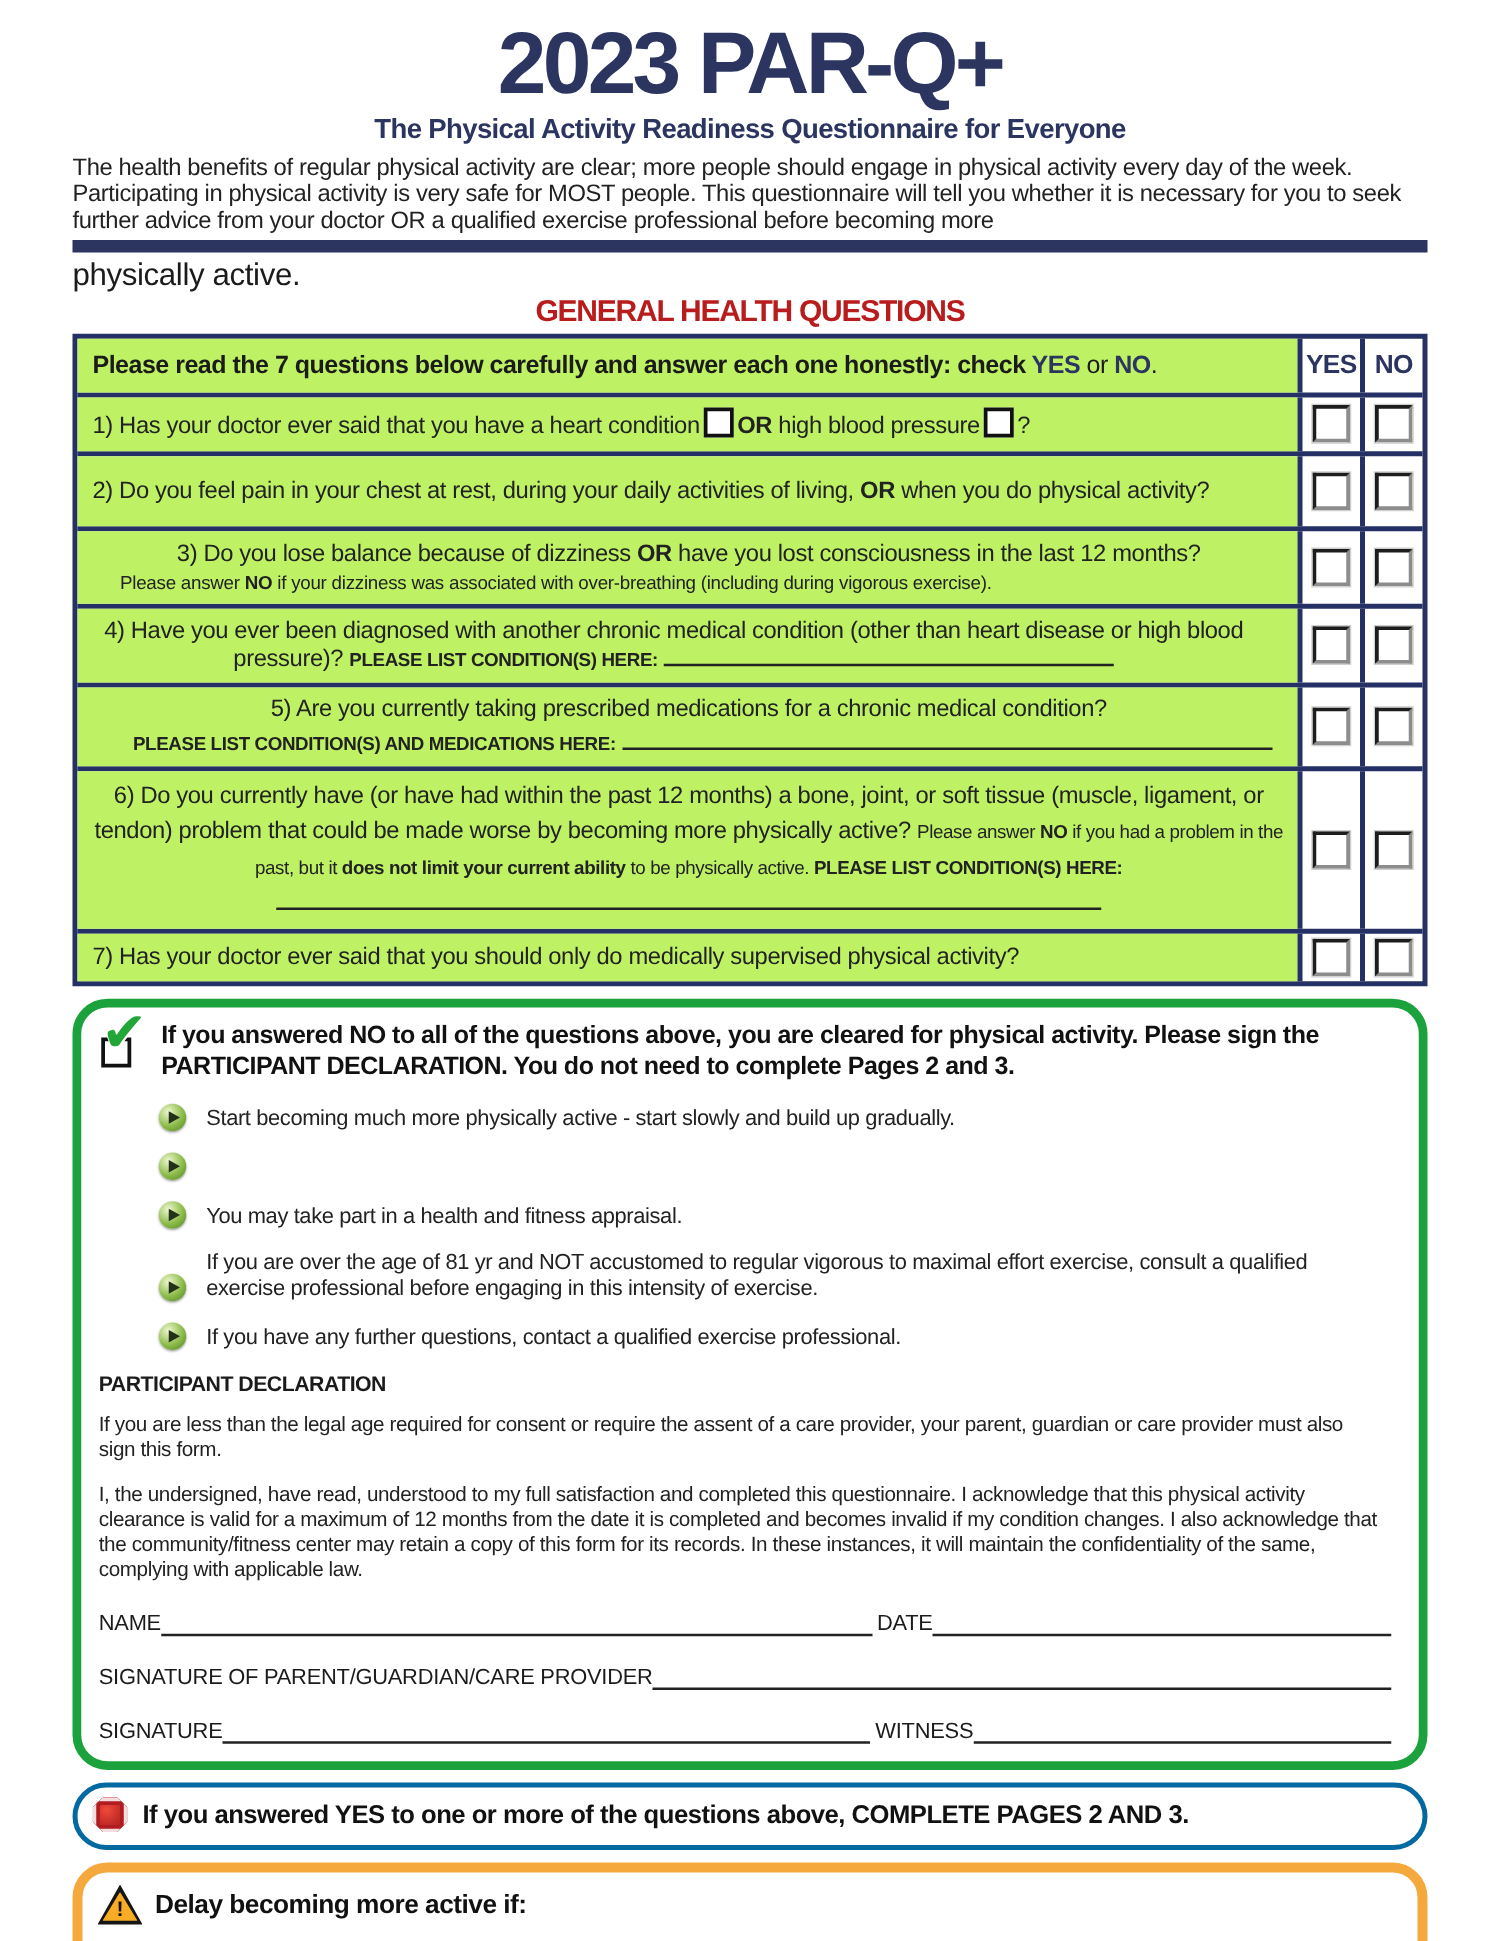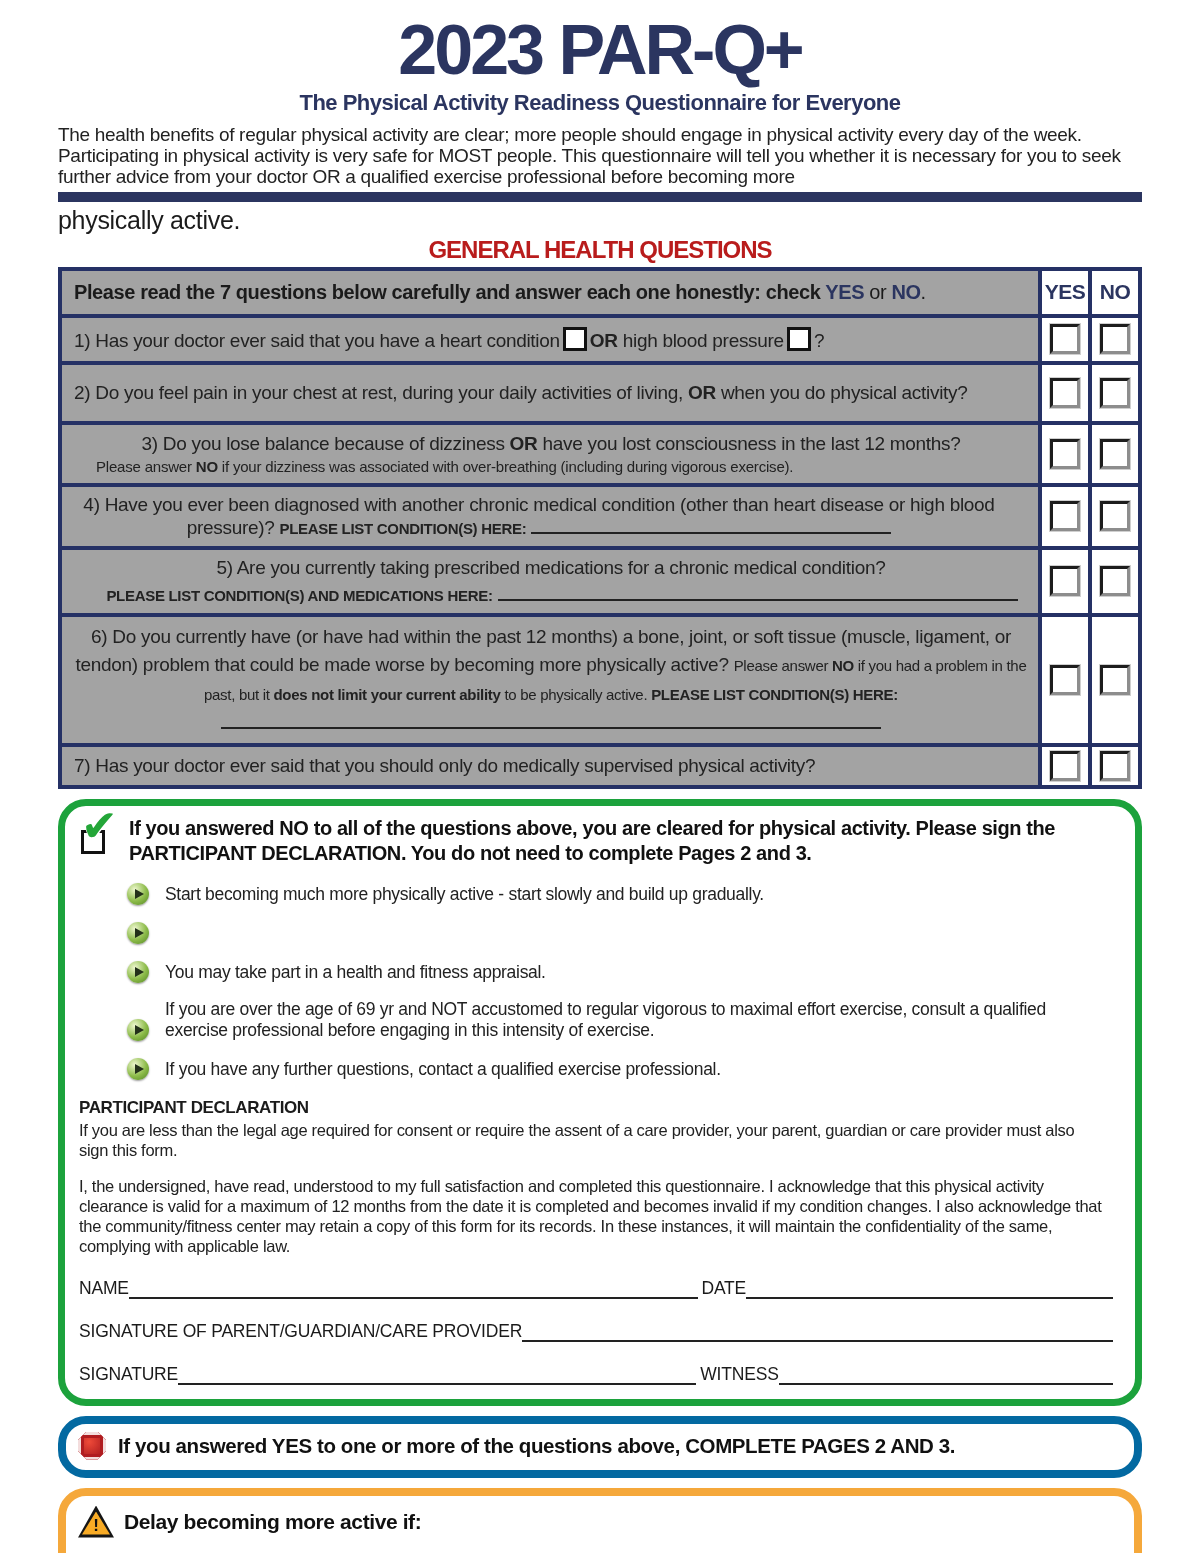--- a/index.html
+++ b/index.html
@@ -37,21 +37,21 @@
     text-align:center;
     font-size:24px; font-weight:bold; letter-spacing:-1px;
     color:#b91c1c;
     margin-top:1px;
   }
 
   
   .ghq-table { border:4px solid #253165; margin-top:3px; }
   .trow { display:flex; border-top:4px solid #253165; align-items:stretch; }
   .trow:first-child { border-top:none; }
-  .qcell { flex:1; background:#a3a3a3; padding:6px 10px 6px 12px; }
+  .qcell { flex:1; background:#bef264; padding:6px 10px 6px 12px; }
   .anscell {
     width:50px; border-left:4px solid #253165;
     display:flex; align-items:center; justify-content:center;
     flex-direction:column;
   }
   .thead .qcell { padding-top:10px; padding-bottom:10px; }
   .prompt { font-size:20px; font-weight:bold; letter-spacing:-0.4px; }
   .prompt .yn { color:#2b3560; }
   .prompt .reg { font-weight:normal; }
   .col-label { font-size:21px; font-weight:bold; color:#2b3560; letter-spacing:-0.5px; }
@@ -72,21 +72,21 @@
     display:inline-block; vertical-align:-4px;
     width:24px; height:24px; background:#fff;
     border:3px solid #111;
     margin:0 3px;
   }
   .fill-line { display:inline-block; border-bottom:2px solid #222; height:14px; vertical-align:baseline; }
 
   
   .roundbox { border-radius:28px; margin-top:10px; padding:10px 22px 14px 14px; position:relative; background:#fff; }
   .green  { border:7px solid #1ca23c; }
-  .red    { border:8px solid #0369a1; padding:8px 18px 10px 12px; }
+  .red    { border:4px solid #0369a1; padding:8px 18px 10px 12px; }
   .orange { border:8px solid #f5a83b; padding:10px 20px 14px 12px; }
 
   .gb-head { display:flex; align-items:flex-start; gap:10px; }
   .gb-headline { font-size:20px; font-weight:bold; letter-spacing:-0.4px; line-height:25px; color:#111; }
   .check-over-box { position:relative; width:40px; height:44px; flex:0 0 40px; }
   .check-over-box .box { position:absolute; left:2px; top:14px; width:24px; height:24px; border:3px solid #111; background:#fff; }
   .check-over-box .mark { position:absolute; left:2px; top:-16px; font-size:44px; color:#23a638; text-shadow:1px 1px 0 #fff, -1px -1px 0 #fff; }
 
   .bullets { margin:10px 0 0 48px; }
   .bullet { display:flex; align-items:flex-end; gap:16px; margin-top:16px; }
@@ -95,21 +95,21 @@
     background:radial-gradient(circle at 35% 30%, #eef7cf, #8cbb49 55%, #5d8f2b 90%);
     box-shadow:0 1px 2px rgba(0,0,0,.4);
     display:flex; align-items:center; justify-content:center;
     margin-top:1px;
   }
   .play .tri { width:0; height:0; border-top:5px solid transparent; border-bottom:5px solid transparent; border-left:9px solid #23301a; margin-left:3px; }
   .bullet-text { font-size:17.5px; line-height:21px; letter-spacing:-0.3px; color:#222; }
   .ulink { text-decoration:underline; }
 
   .decl-title { font-size:17px; font-weight:bold; letter-spacing:-0.4px; margin-top:18px; }
-  .decl-note, .decl-body { font-size:16.5px; line-height:20px; letter-spacing:-0.3px; margin-top:2px; color:#222; }
+  .decl-note, .decl-body { font-size:16.5px; line-height:20px; letter-spacing:-0.3px; margin-top:12px; color:#222; }
   .decl-body { margin-top:16px; }
 
   .sigrow { display:flex; align-items:flex-end; margin-top:22px; font-size:17.5px; letter-spacing:-0.2px; }
   .sigrow .lbl { white-space:nowrap; }
   .sigrow .line { border-bottom:2px solid #222; height:16px; }
   .g1 { flex:1.55; } .g2 { flex:1; }
   .lbl2 { margin-left:4px; }
 
   .rb-row { display:flex; align-items:center; gap:12px; }
   .rb-text { font-size:20.5px; font-weight:bold; letter-spacing:-0.4px; color:#111; }
@@ -299,21 +299,21 @@
       <div class="bullet">
         <span class="play">
             <span class="tri"></span>
           </span>
         <span class="bullet-text">You may take part in a health and fitness appraisal.</span>
       </div>
       <div class="bullet">
         <span class="play">
             <span class="tri"></span>
           </span>
-        <span class="bullet-text" style="max-width:980px;">If you are over the age of 69 yr and NOT accustomed to regular vigorous to maximal effort exercise, consult a qualified exercise professional before engaging in this intensity of exercise.</span>
+        <span class="bullet-text" style="max-width:980px;">If you are over the age of 81 yr and NOT accustomed to regular vigorous to maximal effort exercise, consult a qualified exercise professional before engaging in this intensity of exercise.</span>
       </div>
       <div class="bullet">
         <span class="play">
             <span class="tri"></span>
           </span>
         <span class="bullet-text">If you have any further questions, contact a qualified exercise professional.</span>
       </div>
     </div>
 
     <div class="decl-title">PARTICIPANT DECLARATION</div>

